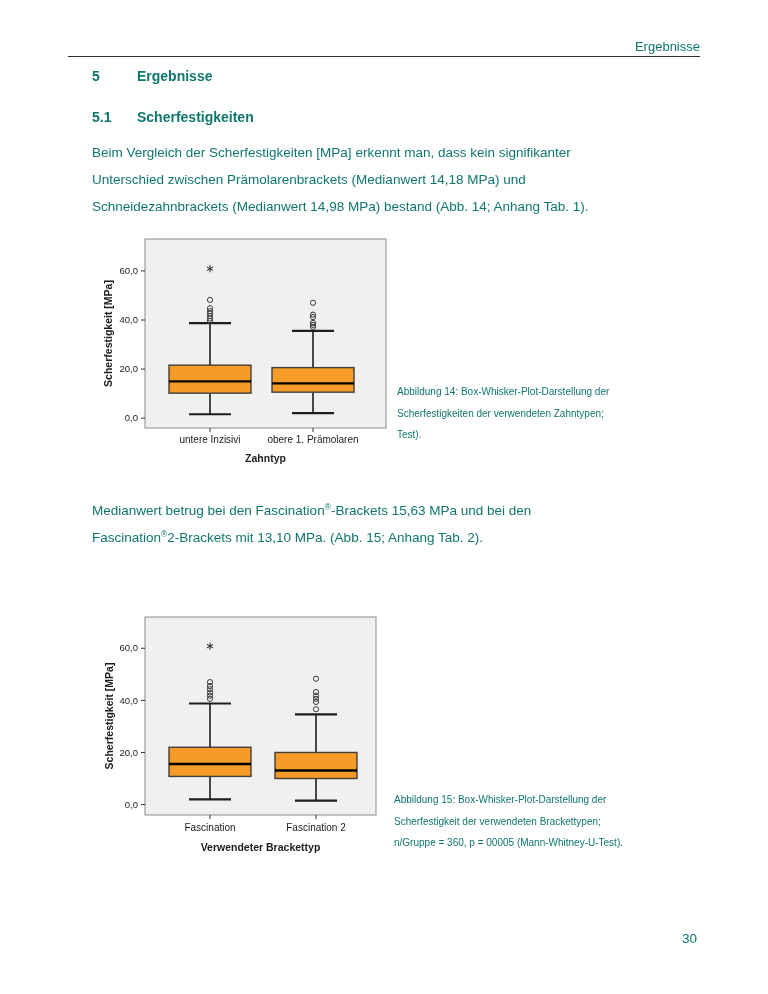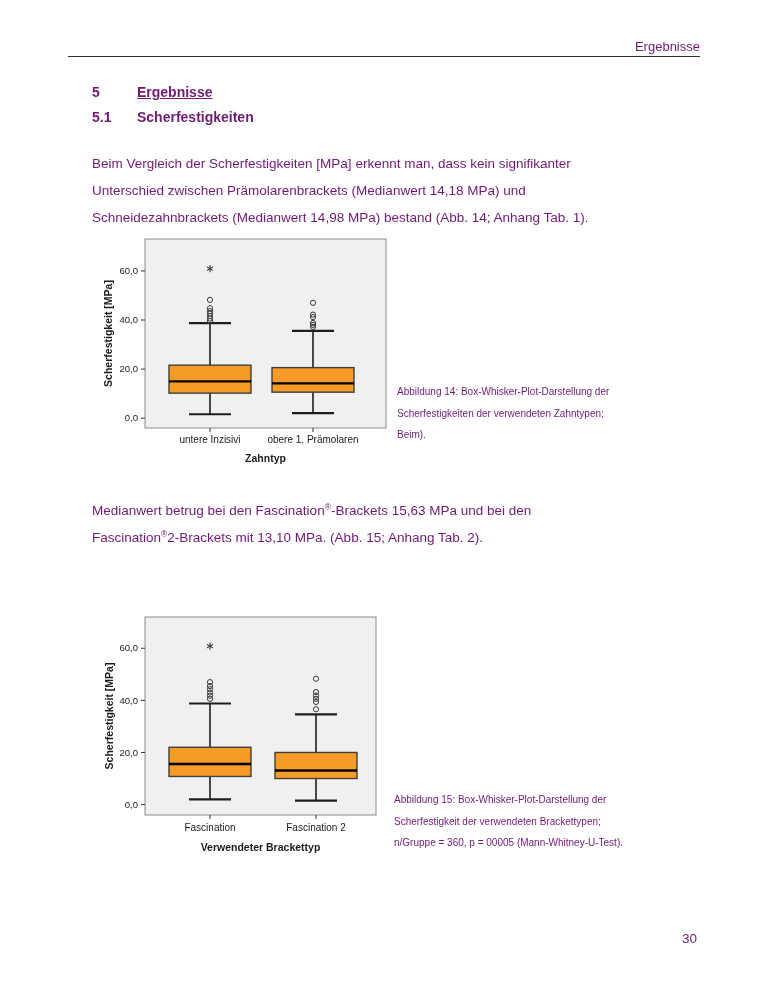--- a/index.html
+++ b/index.html
@@ -1,27 +1,27 @@
 <!DOCTYPE html>
 <html><head>
 <meta charset="utf-8">
 <style>
   html,body{margin:0;padding:0;background:#ffffff;}
   .page{
     position:relative;width:768px;height:994px;background:#ffffff;
-    font-family:"Liberation Sans","DejaVu Sans",sans-serif;color:#701a75;overflow:hidden;
+    font-family:"Liberation Sans","DejaVu Sans",sans-serif;color:#0f766e;overflow:hidden;
   }
   .running-header{position:absolute;top:39px;right:68px;font-size:13px;}
   .header-rule{position:absolute;top:56px;left:68px;width:632px;border-top:1.5px solid #2e2e2e;}
   .heading{position:absolute;left:92px;font-weight:bold;font-size:14px;white-space:nowrap;}
   .heading .hnum{display:inline-block;min-width:45px;}
-  #h-section{top:84px;text-decoration:underline;}
+  #h-section{top:68px;}
   #h-subsection{top:109px;}
   .para{position:absolute;left:92px;font-size:13.5px;line-height:26.8px;white-space:nowrap;}
-  #para-1{top:151px;}
+  #para-1{top:140px;}
   #para-2{top:498px;}
   .para sup{font-size:8.5px;vertical-align:super;line-height:0;}
   .caption{position:absolute;font-size:10px;line-height:21.6px;}
   #caption-14{top:381px;left:397px;width:300px;}
   #caption-15{top:789px;left:394px;width:310px;}
   .chart{position:absolute;}
   #chart1{top:237px;left:98px;}
   #chart2{top:615px;left:99px;}
   .page-number{position:absolute;top:931px;right:71px;font-size:13.5px;}
 </style>
@@ -90,21 +90,21 @@
         <circle cx="215" cy="77.6" r="2.6" fill="none" stroke="#3c3c3c" stroke-width="1"></circle>
         <circle cx="215" cy="65.81818181818181" r="2.6" fill="none" stroke="#3c3c3c" stroke-width="1"></circle>
         <line x1="215" y1="191" x2="215" y2="195" stroke="#333" stroke-width="1"></line>
         <text x="215" y="206" text-anchor="middle" font-size="10" fill="#1b1b1b">obere 1. Prämolaren</text>
         <text x="167.5" y="225" text-anchor="middle" font-size="10.5" font-weight="bold" fill="#1b1b1b">Zahntyp</text>
       </svg></div>
 
   <div class="caption" id="caption-14">
     <div>Abbildung 14: Box-Whisker-Plot-Darstellung der</div>
     <div>Scherfestigkeiten der verwendeten Zahntypen;</div>
-    <div>Beim).</div>
+    <div>Test).</div>
   </div>
 
   <div class="para" id="para-2">
     <div><span>Medianwert betrug bei den Fascination</span><sup>®</sup><span>-Brackets 15,63 MPa und bei den</span></div>
     <div><span>Fascination</span><sup>®</sup><span>2-Brackets mit 13,10 MPa. (Abb. 15; Anhang Tab. 2).</span></div>
   </div>
 
   <div class="chart" id="chart2"><svg width="288" height="244" viewBox="0 0 288 244" font-family="&quot;Liberation Sans&quot;,&quot;DejaVu Sans&quot;,sans-serif">
         <rect x="46" y="2" width="231" height="198" fill="#F0F0EF" stroke="#8c8c8c" stroke-width="1"></rect>
         <line x1="42" y1="189.57894736842104" x2="46" y2="189.57894736842104" stroke="#333" stroke-width="1"></line>

